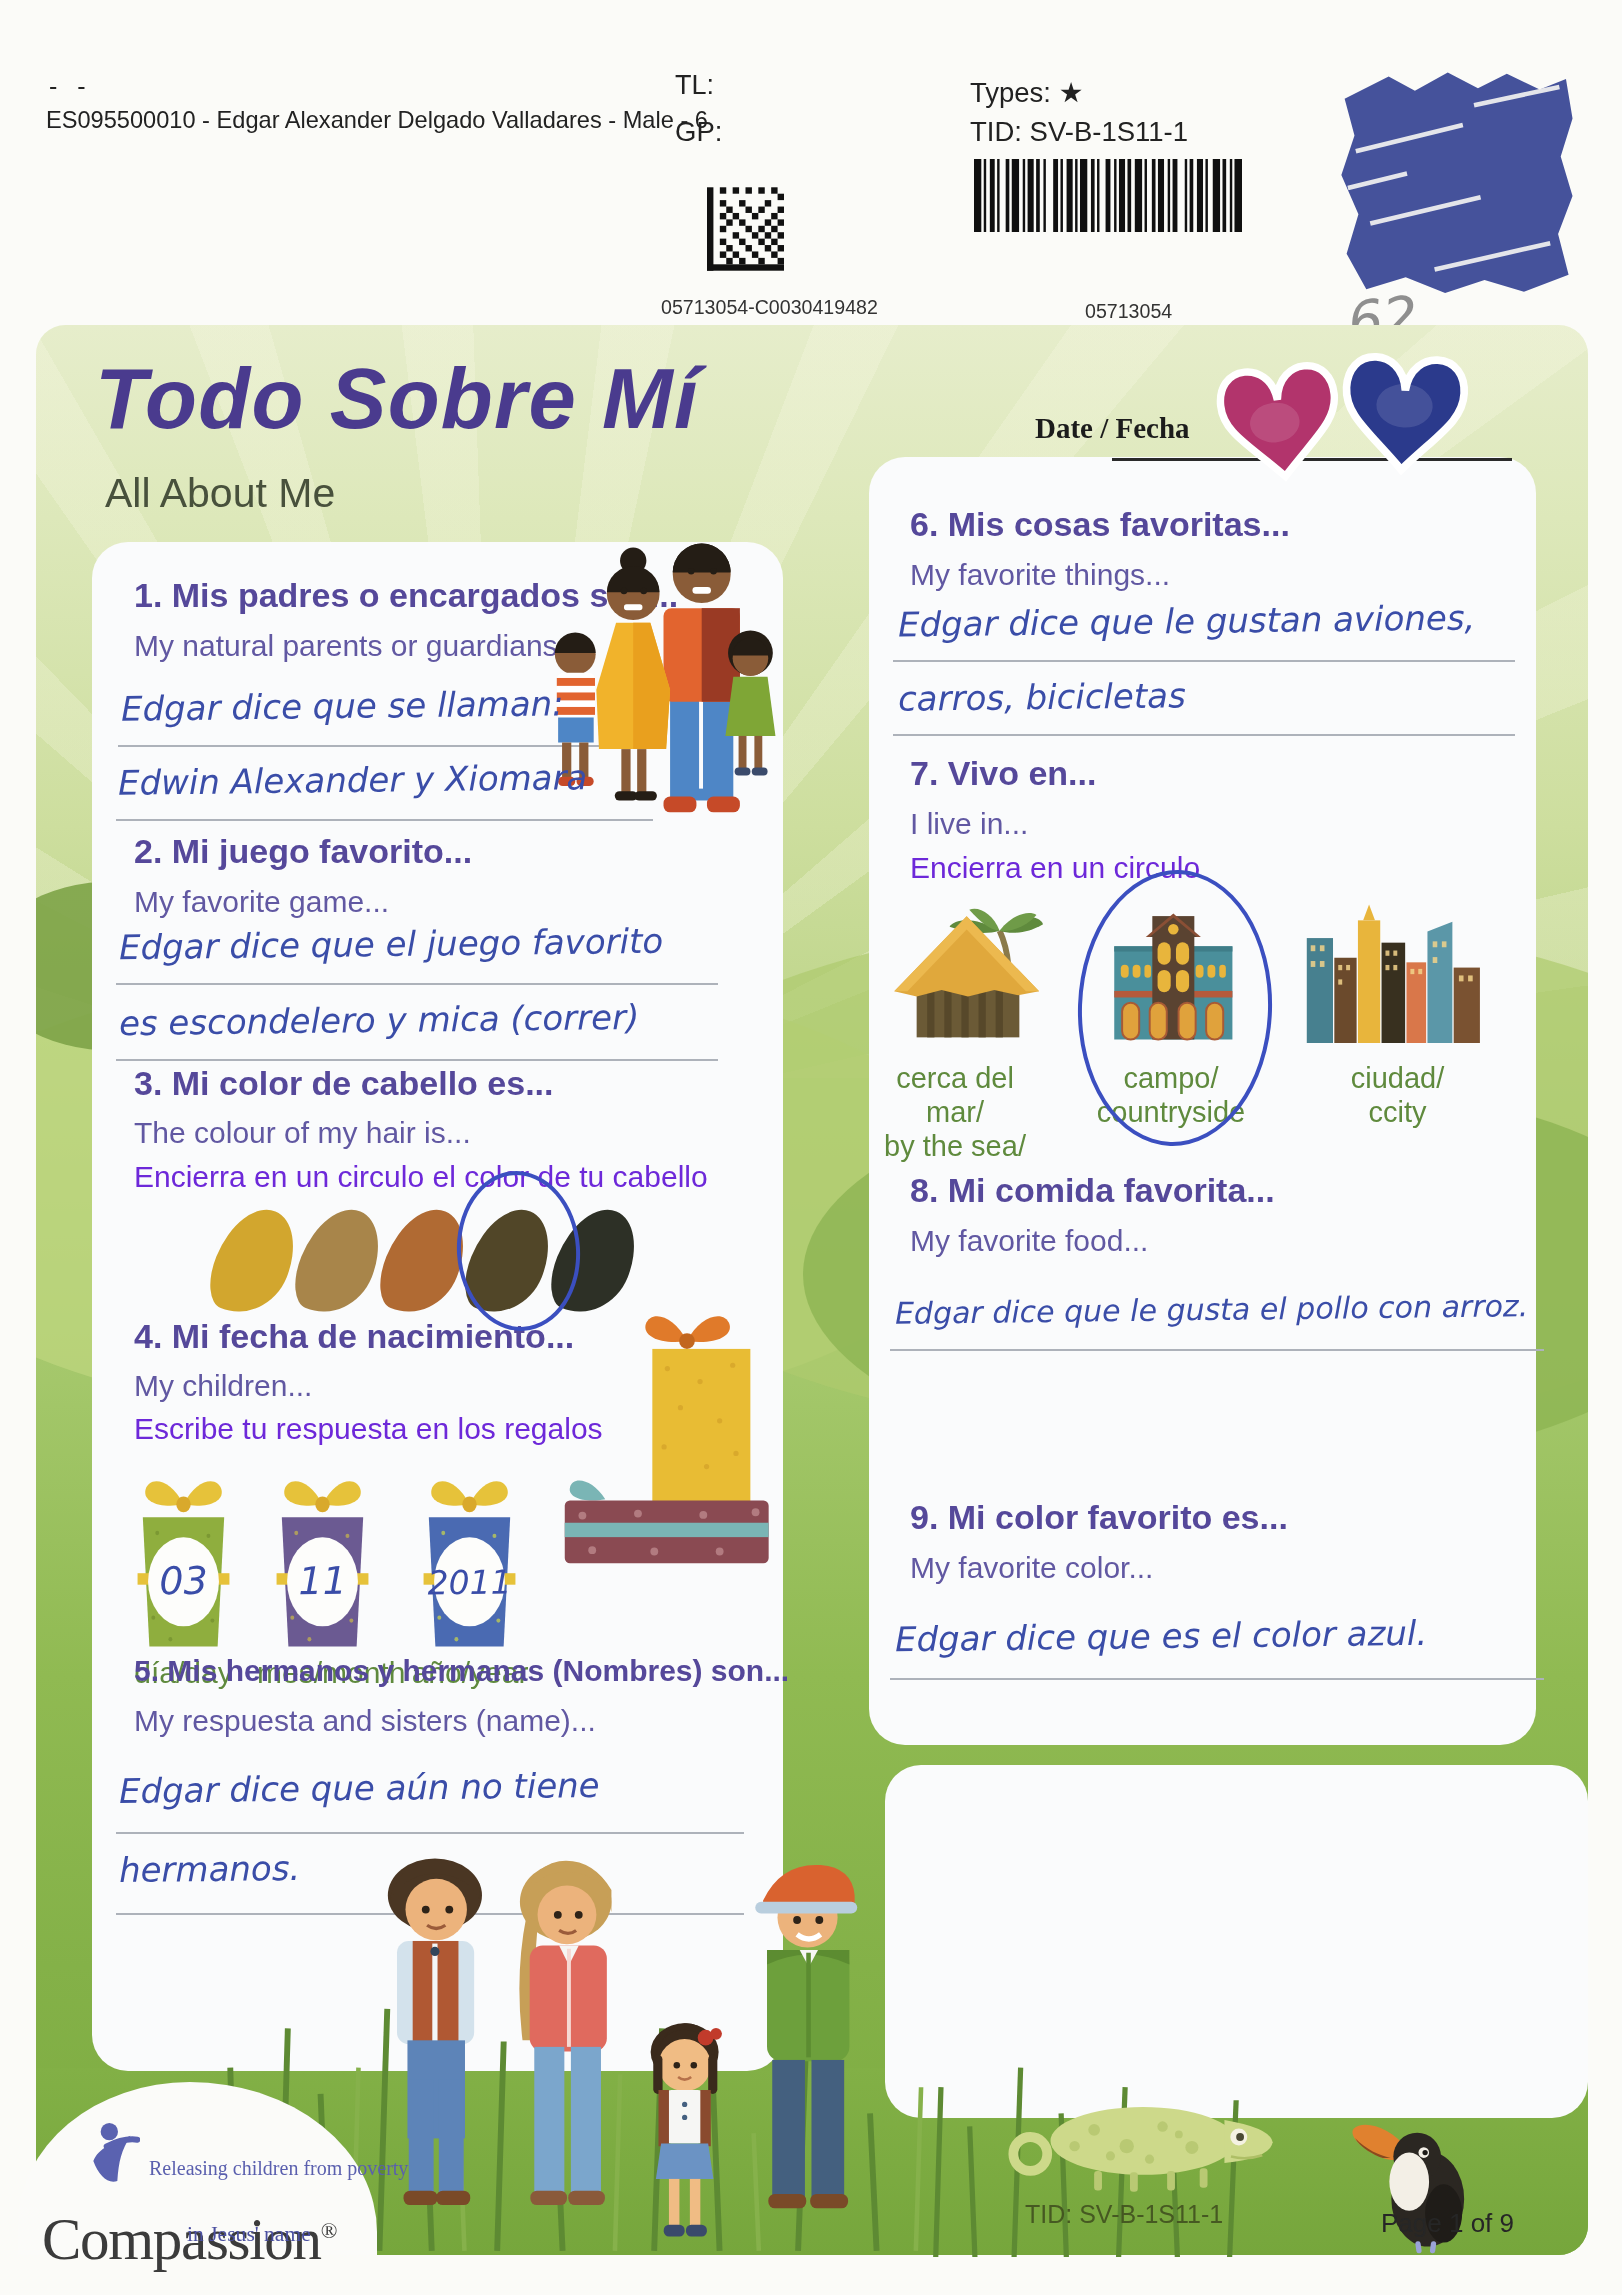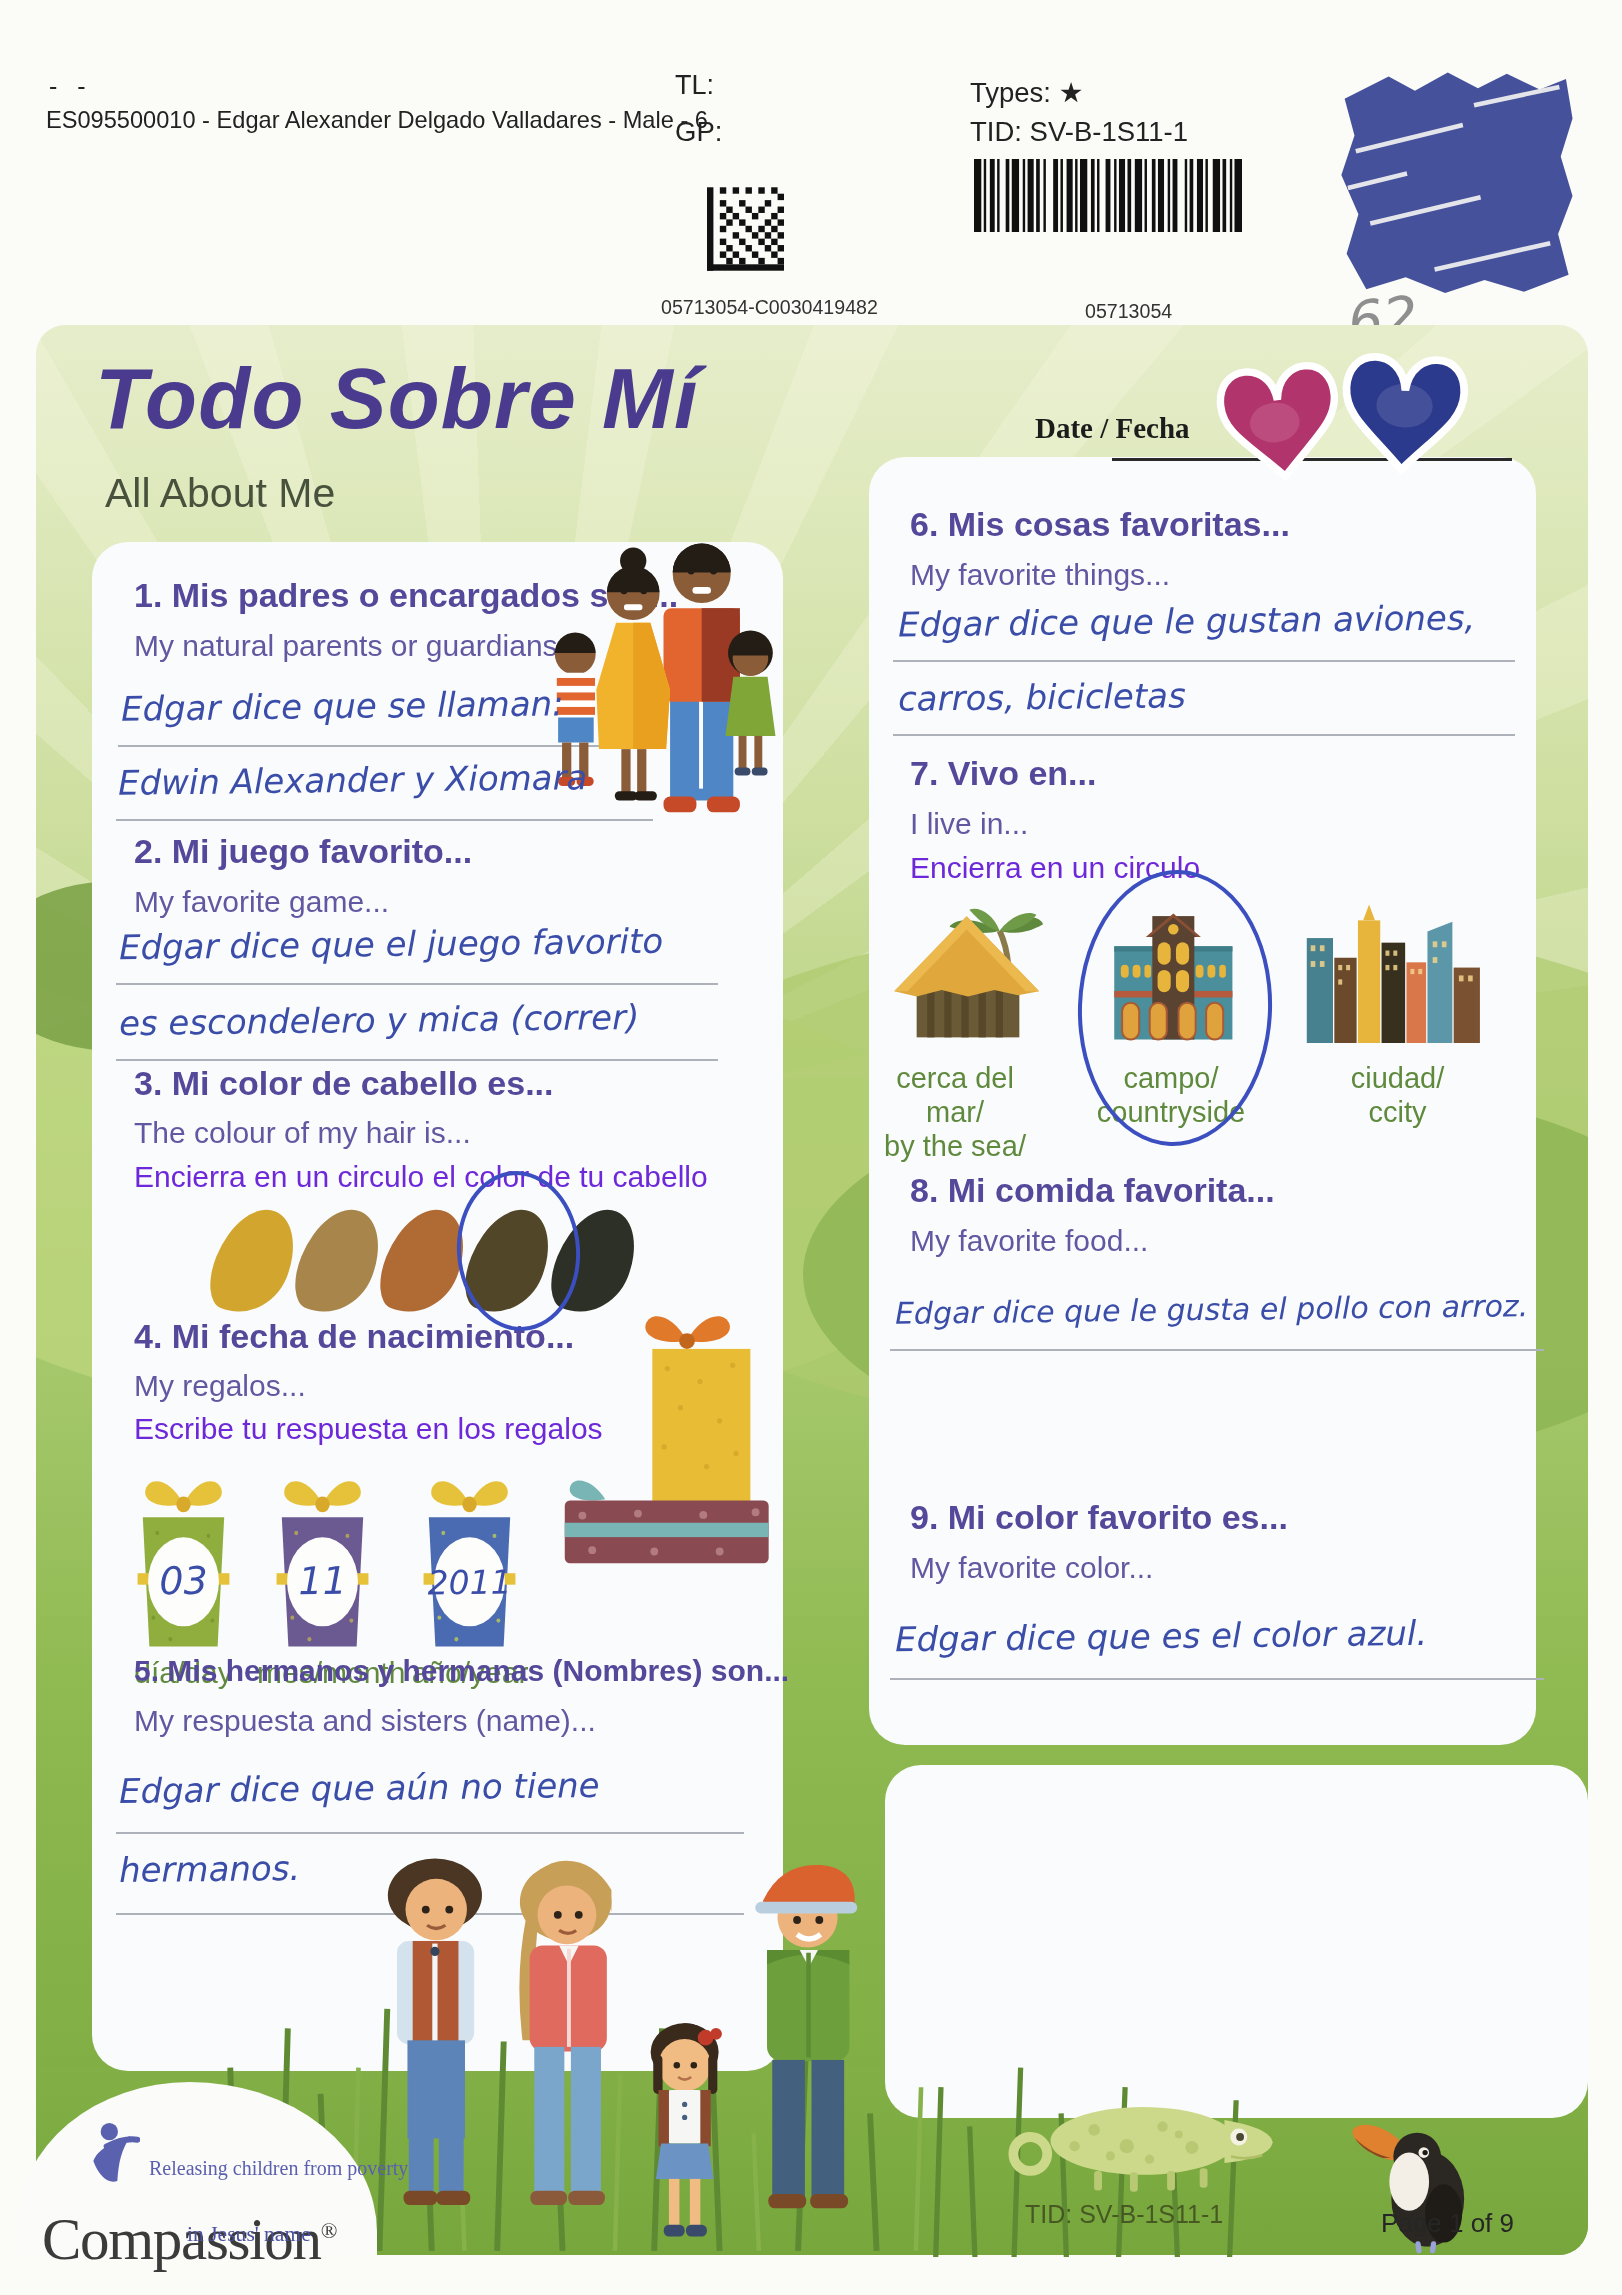--- a/index.html
+++ b/index.html
@@ -232,21 +232,21 @@
   <div class="abs q-en" style="left:134px;top:1116px;">The colour of my hair is...</div>
   <div class="abs q-instr" style="left:134px;top:1160px;">Encierra en un circulo el color de tu cabello</div>
   <div class="abs swatch" style="left:217px;top:1207px;background:#d2a62e;"></div>
   <div class="abs swatch" style="left:302px;top:1207px;background:#a8854a;"></div>
   <div class="abs swatch" style="left:387px;top:1207px;background:#b06a33;"></div>
   <div class="abs swatch" style="left:472px;top:1207px;background:#514628;"></div>
   <div class="abs swatch" style="left:558px;top:1207px;background:#2d3026;"></div>
   <div class="abs circle-mark" style="left:457px;top:1171px;width:115px;height:152px;transform:rotate(-4deg);"></div>
 
   <div class="abs q-es" style="left:134px;top:1317px;">4. Mi fecha de nacimiento...</div>
-  <div class="abs q-en" style="left:134px;top:1369px;">My regalos...</div>
+  <div class="abs q-en" style="left:134px;top:1369px;">My children...</div>
   <div class="abs q-instr" style="left:134px;top:1412px;">Escribe tu respuesta en los regalos</div>
 
   <div class="abs" style="left:131px;top:1467px;width:105px;height:183px;z-index:3;">
     <svg viewBox="0 0 160 255" width="105" height="183" preserveAspectRatio="none">
       <path d="M80 52 C60 16 28 12 22 32 C18 50 48 58 80 52 Z" fill="#e6c23a"></path>
       <path d="M80 52 C100 16 132 12 138 32 C142 50 112 58 80 52 Z" fill="#e6c23a"></path>
       <circle cx="80" cy="52" r="11" fill="#d9a92c"></circle>
       <polygon points="18,70 142,70 132,250 28,250" fill="#8fae3e"></polygon>
       <rect x="10" y="148" width="18" height="16" fill="#e6c23a"></rect>
         <rect x="132" y="148" width="18" height="16" fill="#e6c23a"></rect>

